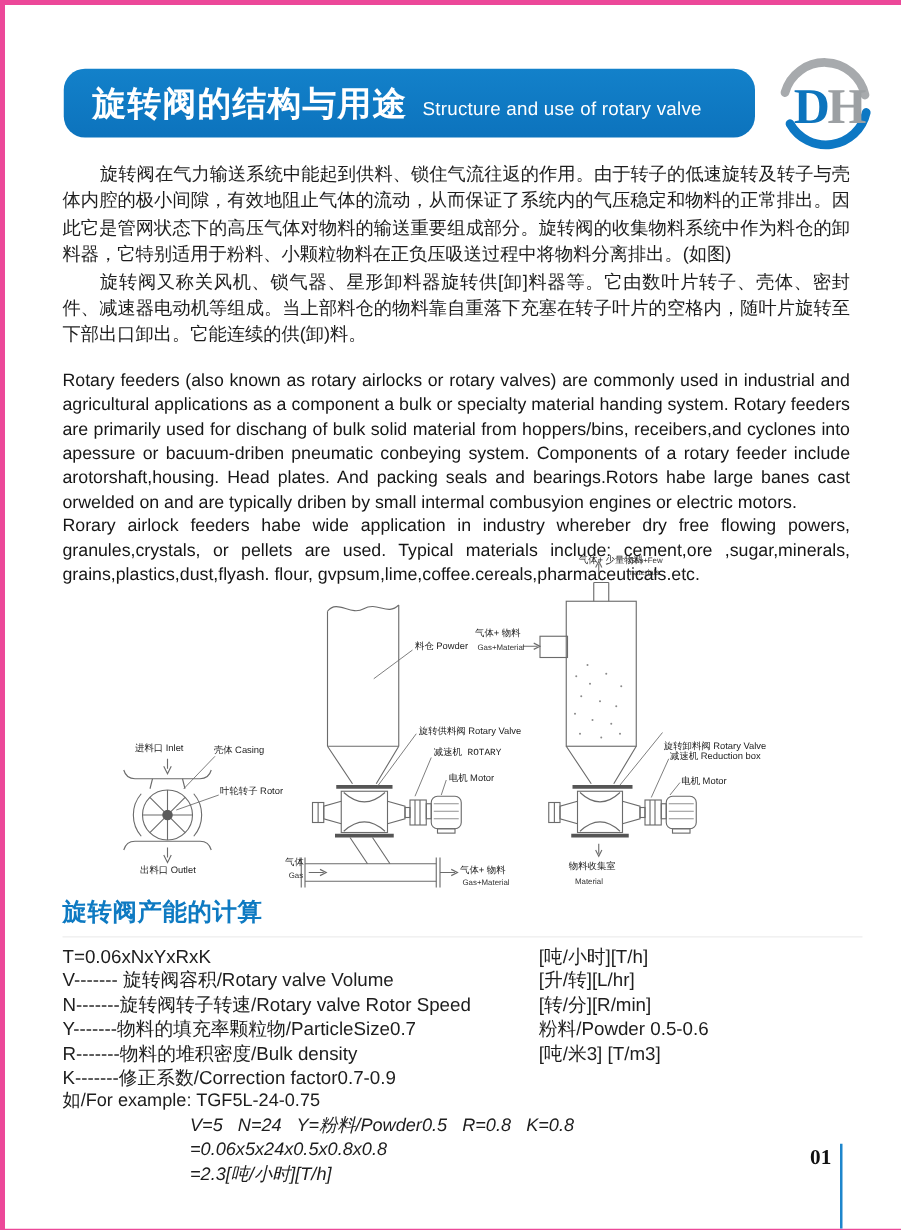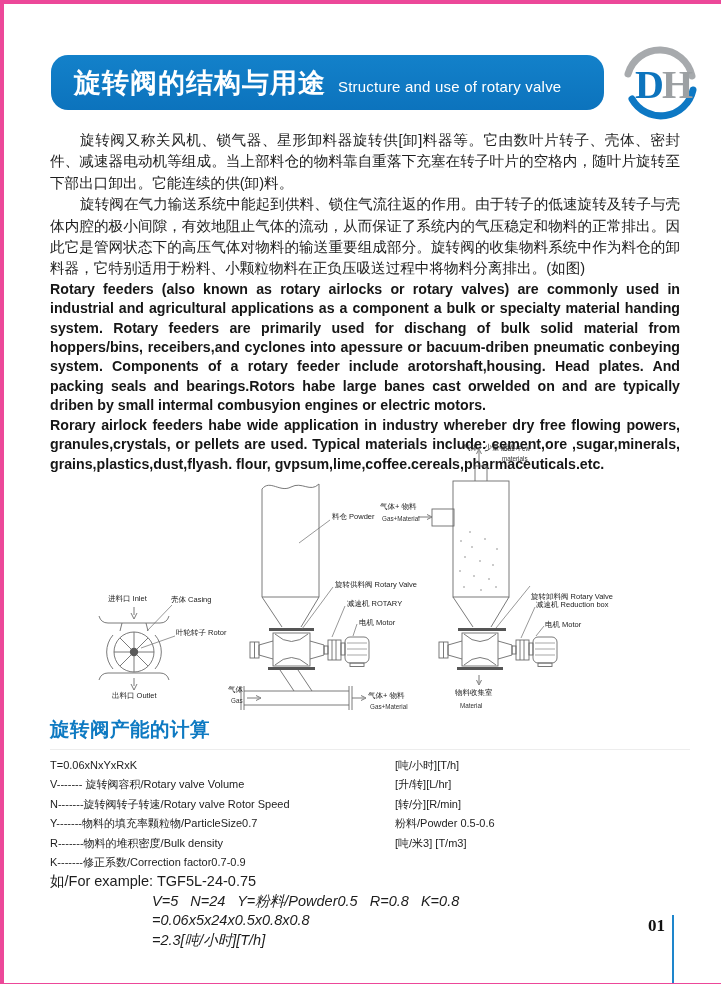--- a/index.html
+++ b/index.html
@@ -26,31 +26,31 @@
   .banner-sub{color:#fff;font-size:15px;letter-spacing:.2px;}
   
   .logo{position:absolute;left:604px;top:42px;width:102px;height:84px;}
   .logo svg{display:block;}
   .logo-d{fill:#0d74bd;font:bold 40px "Liberation Serif","DejaVu Serif",serif;}
   .logo-h{fill:#9ca0a3;font:bold 40px "Liberation Serif","DejaVu Serif",serif;}
   
   .text-block{position:absolute;left:46px;top:126px;width:630px;}
   .zh{font-size:14.6px;line-height:21.4px;text-align:justify;text-indent:30px;margin:0;}
   .en{font-size:14.2px;line-height:19.4px;text-align:justify;margin:0;color:#161616;}
-  .en-block{margin-top:0;font-weight:bold;}
+  .en-block{margin-top:16px;}
   
   .diagram-area{position:absolute;left:40px;top:425px;width:660px;height:292px;}
   .diagram-area svg{position:absolute;left:0;top:0;}
   .dlabel{position:absolute;font-size:7.5px;color:#222;white-space:nowrap;line-height:9px;}
   .dlabel.en-s{font-size:6.3px;color:#333;}
   
   .calc{position:absolute;left:46px;top:712px;width:640px;}
   .calc-heading{color:#0e7ac2;font-size:19.5px;font-weight:bold;margin:0 0 6px 0;letter-spacing:.5px;}
   .calc-divider{border:none;border-top:1px solid #ededed;margin:0 0 6px 0;}
-  .calc-row{display:flex;font-size:11px;line-height:19.4px;}
+  .calc-row{display:flex;font-size:15px;line-height:19.4px;gap:36px;}
   .calc-left{width:345px;}
   .calc-right{flex:1;}
   .ex-intro{font-size:14.5px;line-height:19.4px;}
   .ex-line{font-size:14.5px;line-height:19.4px;padding-left:102px;white-space:pre-wrap;font-style:italic;}
   
   .page-num{
     position:absolute;right:58px;top:912px;
     font:bold 17px "Liberation Serif","DejaVu Serif",serif;color:#111;
   }
   .footer-rule{position:absolute;left:668px;top:911px;width:2px;height:68px;background:#1e86cc;}
@@ -70,22 +70,22 @@
   <div class="logo">
     <svg width="102" height="84" viewBox="0 0 102 84">
       <path d="M 20 28 A 33 33 0 0 1 84 30" fill="none" stroke="#a7aaad" stroke-width="7" stroke-linecap="round"></path>
       <path d="M 85 44 A 33 33 0 0 1 24 53" fill="none" stroke="#0d78c4" stroke-width="7" stroke-linecap="round"></path>
       <text x="27" y="52" class="logo-d">D</text>
       <text x="54" y="52" class="logo-h">H</text>
     </svg>
   </div>
 
   <div class="text-block">
+    <p class="zh">旋转阀在气力输送系统中能起到供料、锁住气流往返的作用。由于转子的低速旋转及转子与壳体内腔的极小间隙，有效地阻止气体的流动，从而保证了系统内的气压稳定和物料的正常排出。因此它是管网状态下的高压气体对物料的输送重要组成部分。旋转阀的收集物料系统中作为料仓的卸料器，它特别适用于粉料、小颗粒物料在正负压吸送过程中将物料分离排出。(如图)</p>
     <p class="zh">旋转阀又称关风机、锁气器、星形卸料器旋转供[卸]料器等。它由数叶片转子、壳体、密封件、减速器电动机等组成。当上部料仓的物料靠自重落下充塞在转子叶片的空格内，随叶片旋转至下部出口卸出。它能连续的供(卸)料。</p>
-    <p class="zh">旋转阀在气力输送系统中能起到供料、锁住气流往返的作用。由于转子的低速旋转及转子与壳体内腔的极小间隙，有效地阻止气体的流动，从而保证了系统内的气压稳定和物料的正常排出。因此它是管网状态下的高压气体对物料的输送重要组成部分。旋转阀的收集物料系统中作为料仓的卸料器，它特别适用于粉料、小颗粒物料在正负压吸送过程中将物料分离排出。(如图)</p>
     <div class="en-block">
       <p class="en">Rotary feeders (also known as rotary airlocks or rotary valves) are commonly used in industrial and agricultural applications as a component a bulk or specialty material handing system. Rotary feeders are primarily used for dischang of bulk solid material from hoppers/bins, receibers,and cyclones into apessure or bacuum-driben pneumatic conbeying system. Components of a rotary feeder include arotorshaft,housing. Head plates. And packing seals and bearings.Rotors habe large banes cast orwelded on and are typically driben by small intermal combusyion engines or electric motors.</p>
       <p class="en">Rorary airlock feeders habe wide application in industry whereber dry free flowing powers, granules,crystals, or pellets are used. Typical materials include: cement,ore ,sugar,minerals, grains,plastics,dust,flyash. flour, gvpsum,lime,coffee.cereals,pharmaceuticals.etc.</p>
     </div>
   </div>
 
   <div class="diagram-area">
     <svg width="660" height="292" viewBox="0 0 660 292" fill="none" stroke="#6b6b6b" stroke-width="0.9">
 
       <g>
@@ -178,21 +178,21 @@
       </g>
     </svg>
 
     <div class="dlabel" style="left:64px;top:165px;">进料口 Inlet</div>
     <div class="dlabel" style="left:127px;top:166px;">壳体 Casing</div>
     <div class="dlabel" style="left:132px;top:199px;">叶轮转子 Rotor</div>
     <div class="dlabel" style="left:68px;top:262px;">出料口 Outlet</div>
 
     <div class="dlabel" style="left:288px;top:83px;">料仓 Powder</div>
     <div class="dlabel" style="left:291px;top:151px;">旋转供料阀 Rotary Valve</div>
-    <div class="dlabel" style="left:303px;top:170px;">减速机 ROTARY</div>
+    <div class="dlabel" style="left:303px;top:170px;font-family:Liberation Mono, monospace;">减速机 ROTARY</div>
     <div class="dlabel" style="left:315px;top:189px;">电机 Motor</div>
     <div class="dlabel" style="left:184px;top:256px;">气体</div>
     <div class="dlabel en-s" style="left:187px;top:267px;">Gas</div>
     <div class="dlabel" style="left:324px;top:262px;">气体+ 物料</div>
     <div class="dlabel en-s" style="left:326px;top:273px;">Gas+Material</div>
 
     <div class="dlabel" style="left:419px;top:14px;">气体+ 少量物料</div>
     <div class="dlabel en-s" style="left:459px;top:15px;">Gas+Few</div>
     <div class="dlabel en-s" style="left:458px;top:25px;">materials</div>
     <div class="dlabel" style="left:336px;top:73px;">气体+ 物料</div>

